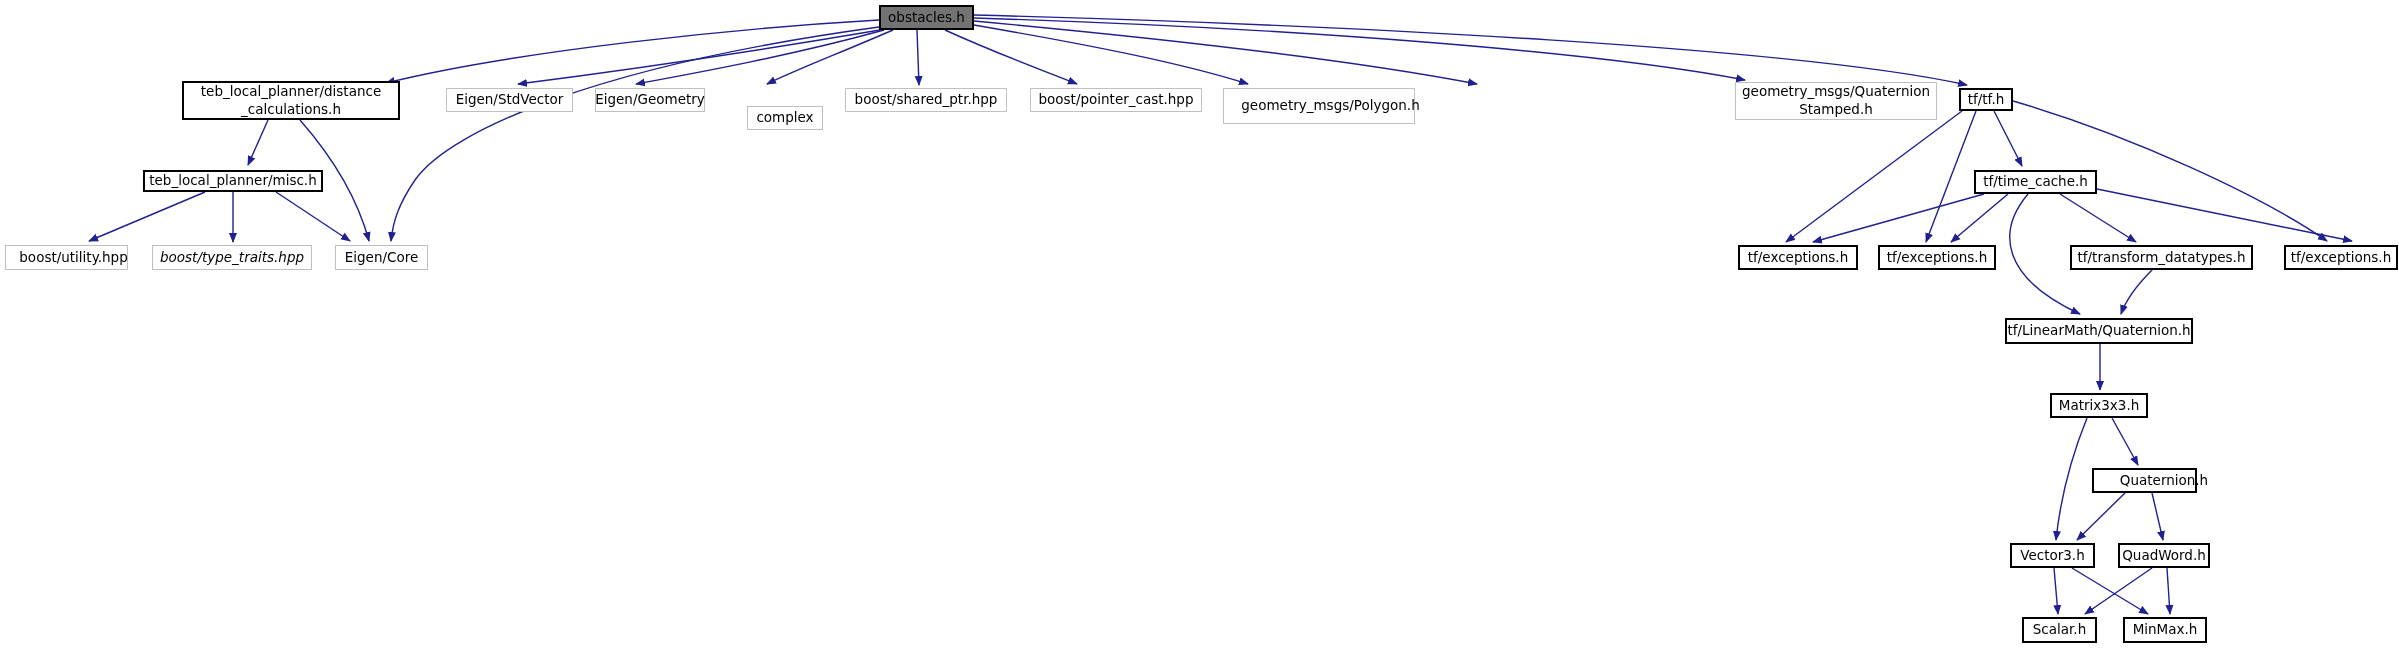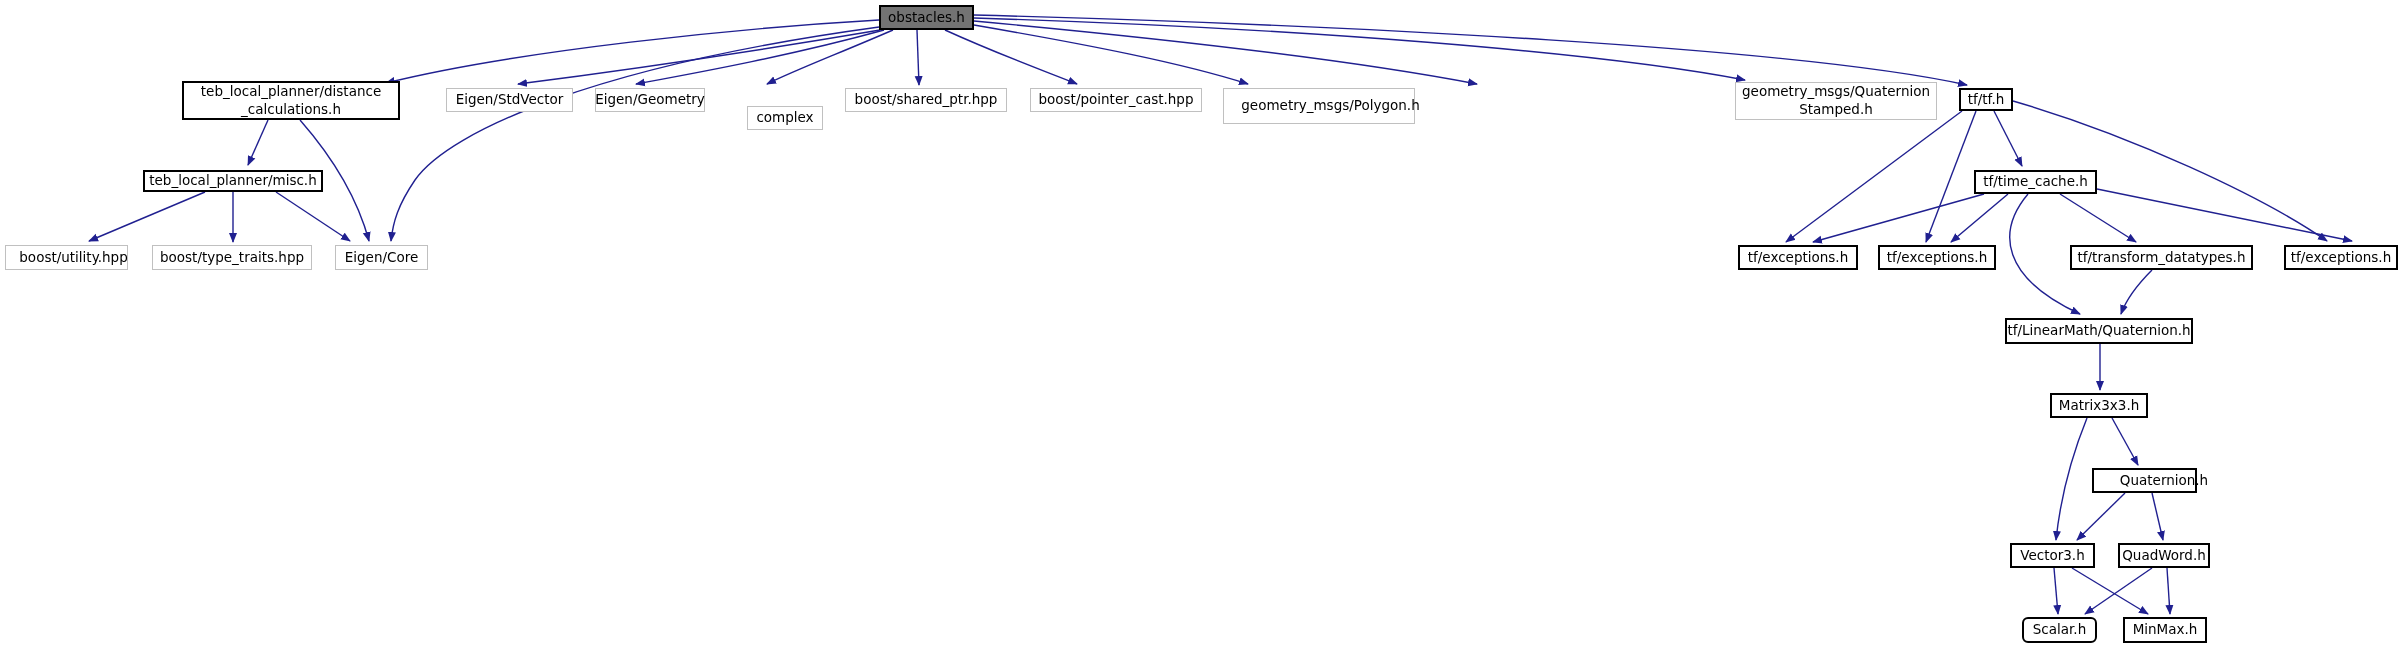--- a/index.html
+++ b/index.html
@@ -86,28 +86,28 @@
   <div class="node plain" style="left:1030px;top:88px;width:172px;height:24px;">boost/pointer_cast.hpp</div>
   <div class="node plain" style="left:1223px;top:88px;width:192px;height:36px;padding-left:27px;">geometry_msgs/Polygon.h</div>
   <div class="node plain" style="left:1735px;top:82px;width:202px;height:38px;">geometry_msgs/Quaternion
 Stamped.h</div>
   <div class="node" style="left:1959px;top:88px;width:54px;height:23px;">tf/tf.h</div>
 
   <div class="node" style="left:143px;top:170px;width:180px;height:22px;">teb_local_planner/misc.h</div>
   <div class="node" style="left:1974px;top:170px;width:123px;height:24px;">tf/time_cache.h</div>
 
   <div class="node plain" style="left:5px;top:245px;width:123px;height:25px;padding-left:18px;">boost/utility.hpp</div>
-  <div class="node plain" style="left:152px;top:245px;width:160px;height:25px;">boost/type_traits.hpp</div>
+  <div class="node plain" style="left:152px;top:245px;width:160px;height:25px;font-style:italic;">boost/type_traits.hpp</div>
   <div class="node plain" style="left:335px;top:245px;width:93px;height:25px;">Eigen/Core</div>
   <div class="node" style="left:1738px;top:245px;width:120px;height:25px;">tf/exceptions.h</div>
   <div class="node" style="left:1878px;top:245px;width:118px;height:25px;">tf/exceptions.h</div>
   <div class="node" style="left:2070px;top:245px;width:183px;height:25px;">tf/transform_datatypes.h</div>
   <div class="node" style="left:2284px;top:245px;width:114px;height:25px;">tf/exceptions.h</div>
 
   <div class="node" style="left:2005px;top:318px;width:188px;height:26px;">tf/LinearMath/Quaternion.h</div>
   <div class="node" style="left:2050px;top:393px;width:98px;height:25px;">Matrix3x3.h</div>
   <div class="node" style="left:2092px;top:468px;width:105px;height:25px;padding-left:43px;">Quaternion.h</div>
   <div class="node" style="left:2010px;top:543px;width:85px;height:25px;">Vector3.h</div>
   <div class="node" style="left:2118px;top:543px;width:92px;height:25px;">QuadWord.h</div>
-  <div class="node" style="left:2022px;top:617px;width:75px;height:26px;border-radius:6px;">Scalar.h</div>
+  <div class="node" style="left:2022px;top:617px;width:75px;height:26px;">Scalar.h</div>
   <div class="node" style="left:2123px;top:617px;width:84px;height:26px;">MinMax.h</div>
 
 </div>
 
 </body></html>

